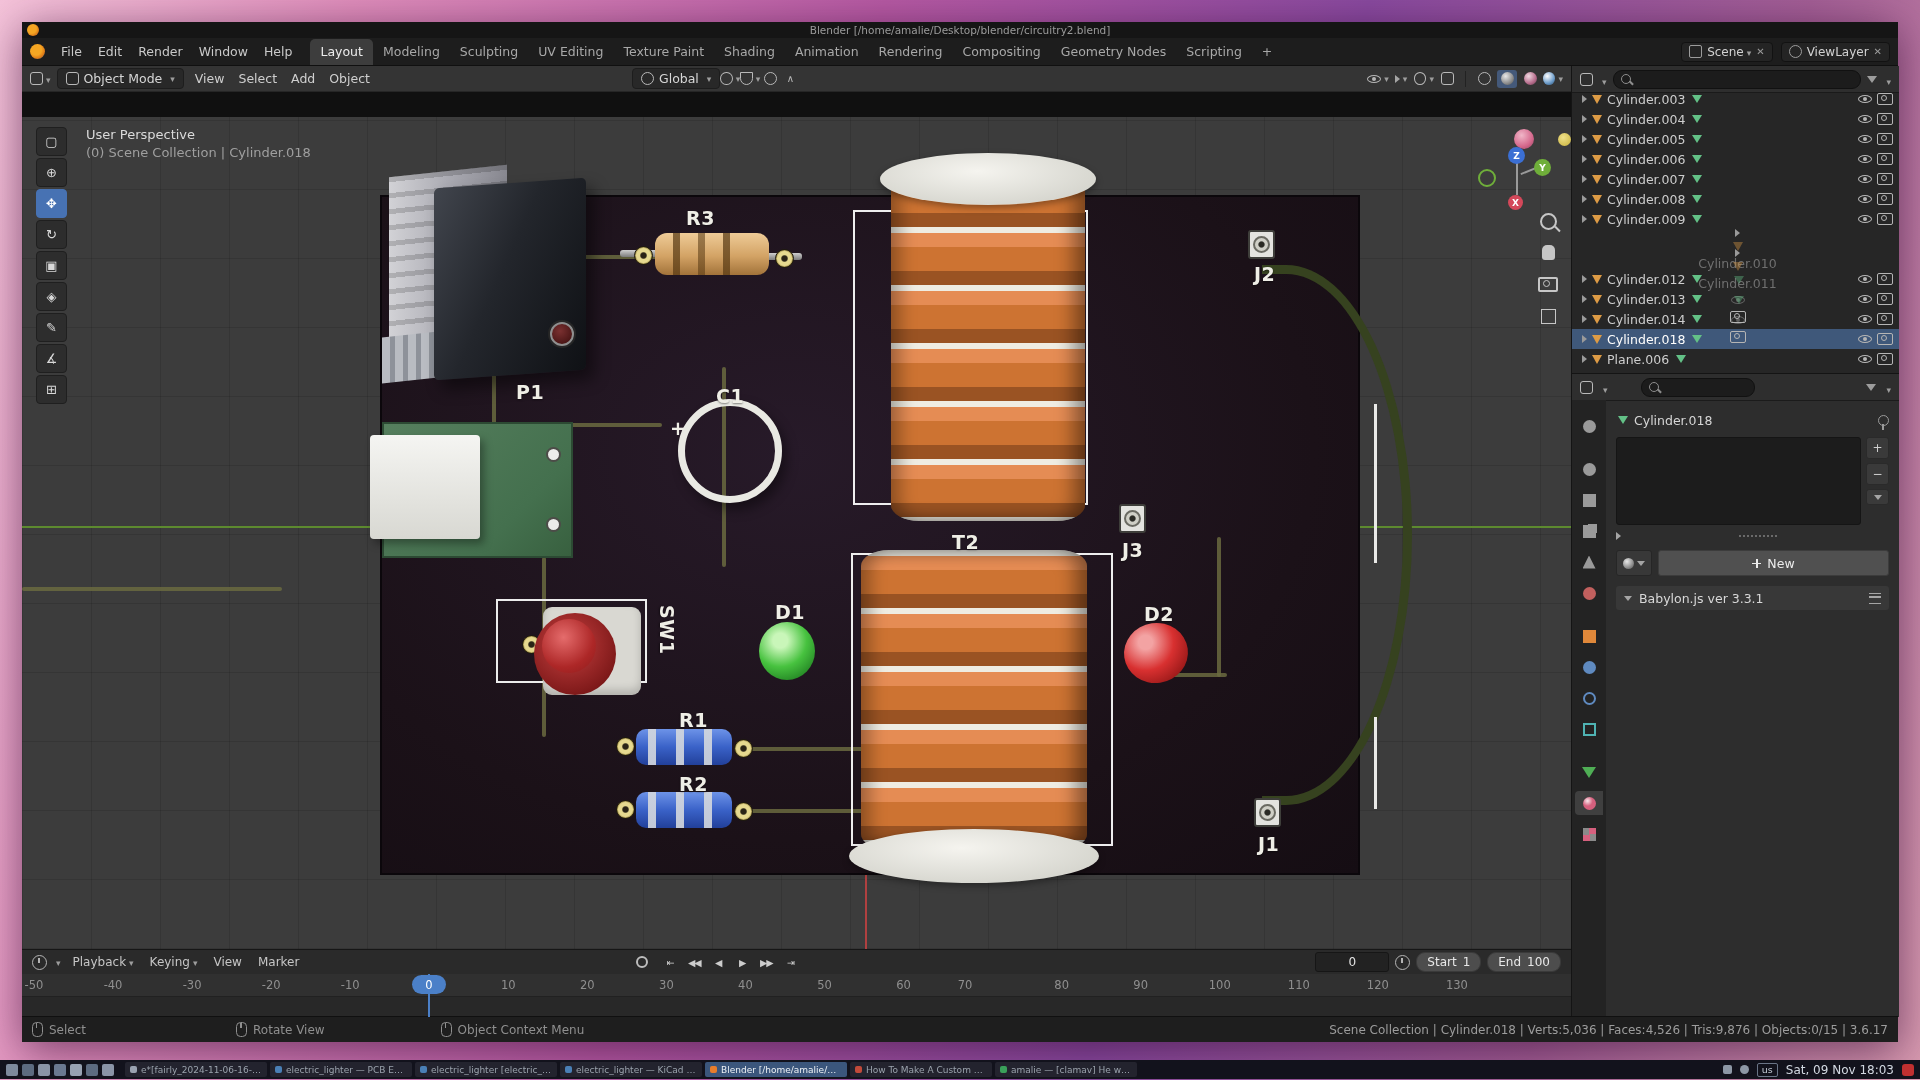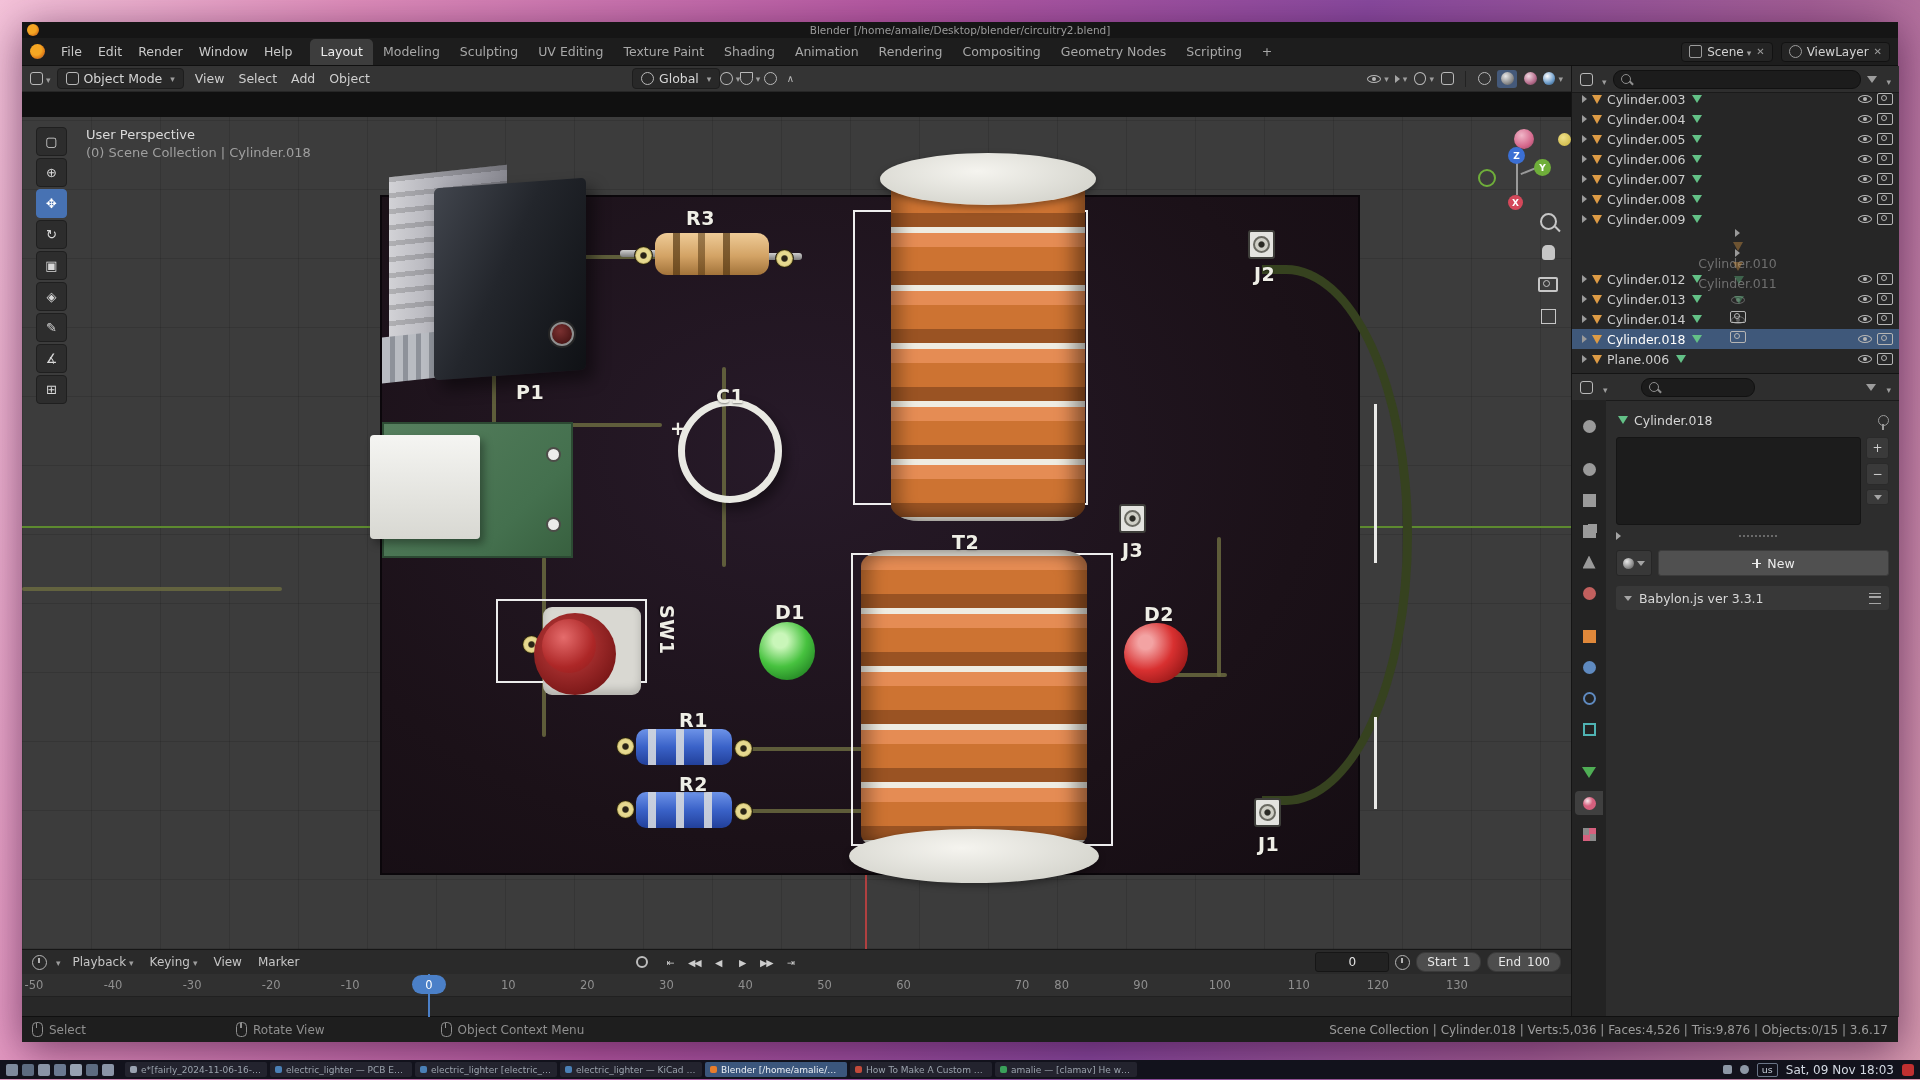--- a/index.html
+++ b/index.html
@@ -763,21 +763,21 @@
             <span class="tl-tick" style="left: 170.1px;">-30</span>
             <span class="tl-tick" style="left: 249.15px;">-20</span>
             <span class="tl-tick" style="left: 328.2px;">-10</span>
             <span class="tl-tick" style="left: 407.25px;">0</span>
             <span class="tl-tick" style="left: 486.3px;">10</span>
             <span class="tl-tick" style="left: 565.35px;">20</span>
             <span class="tl-tick" style="left: 644.4px;">30</span>
             <span class="tl-tick" style="left: 723.45px;">40</span>
             <span class="tl-tick" style="left: 802.5px;">50</span>
             <span class="tl-tick" style="left: 881.55px;">60</span>
-            <span class="tl-tick" style="left: 1000px;">70</span>
+            <span class="tl-tick" style="left: 943px;">70</span>
             <span class="tl-tick" style="left: 1039.65px;">80</span>
             <span class="tl-tick" style="left: 1118.7px;">90</span>
             <span class="tl-tick" style="left: 1197.75px;">100</span>
             <span class="tl-tick" style="left: 1276.8px;">110</span>
             <span class="tl-tick" style="left: 1355.85px;">120</span>
             <span class="tl-tick" style="left: 1434.9px;">130</span>
         </div>
         <div class="playhead-line"></div>
         <div class="playhead-pill">0</div>
       </div>

